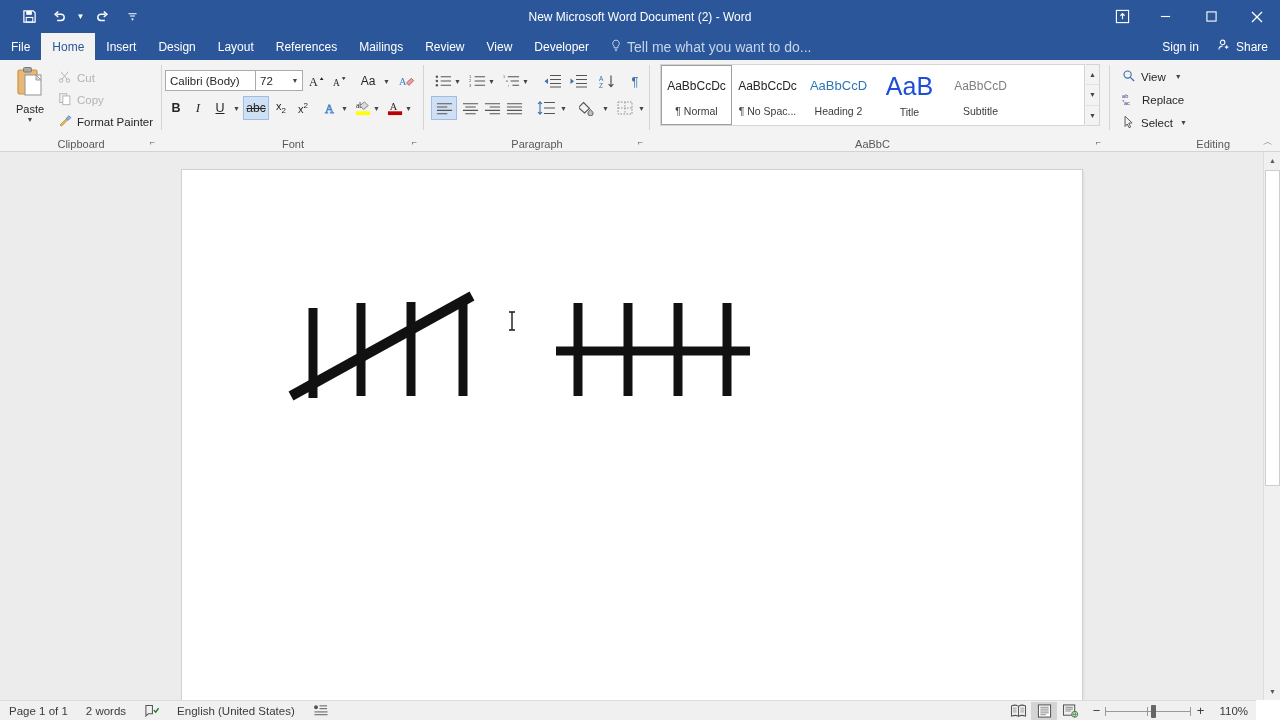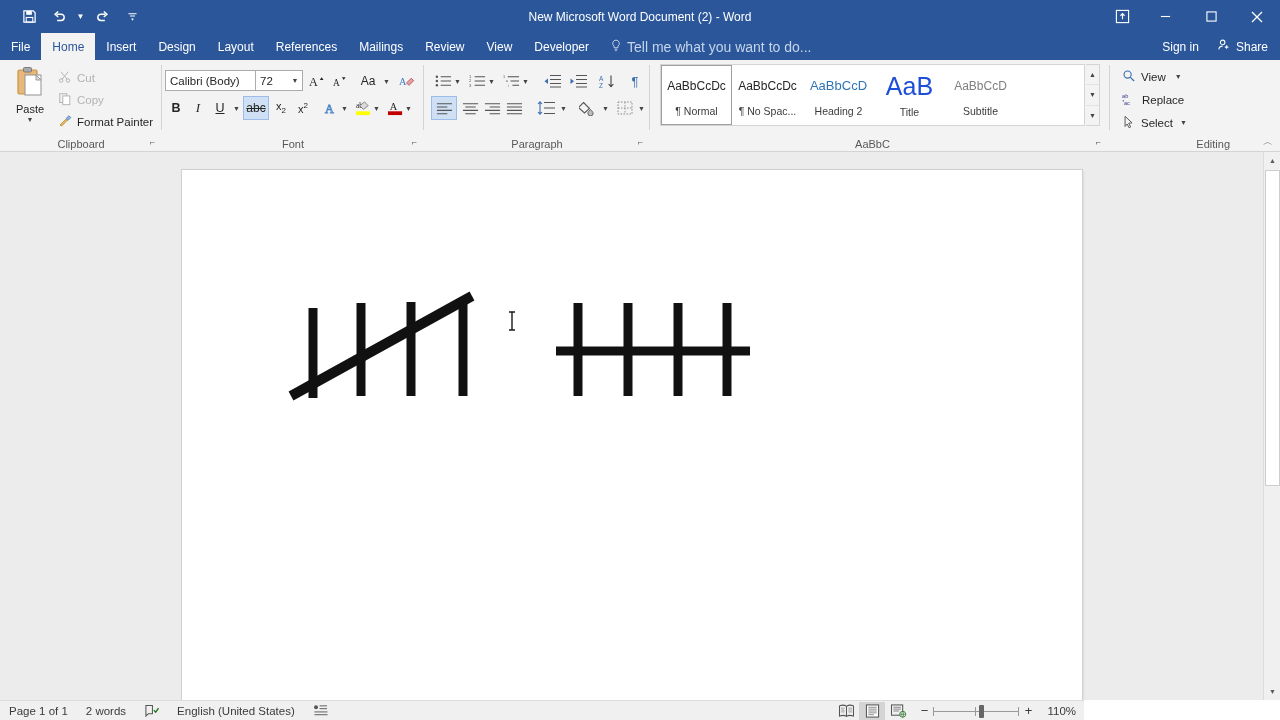--- a/index.html
+++ b/index.html
@@ -157,21 +157,21 @@
   }
   .vs-up{ top:0; }
   .vs-dn{ bottom:0; }
   .vs-thumb{
     position:absolute; left:1px; top:18px; width:15px; height:316px;
     background:#fff; border:1px solid #cdcdcd; cursor:pointer;
   }
 
   
   .statusbar{
-    position:absolute; left:0; bottom:0; width:1084px; height:20px;
+    position:absolute; left:0; bottom:0; width:1256px; height:20px;
     background:#f0f0f0; border-top:1px solid #dcdcdc;
     display:flex; align-items:center; font-size:11.5px; color:#3b3b3b;
   }
   .sb-item{ padding:0 9px; height:20px; display:flex; align-items:center; gap:4px; cursor:pointer; white-space:nowrap;}
   .sb-right{ margin-left:auto; display:flex; align-items:center; }
   .view-btn{
     width:26px; height:18px; display:flex; align-items:center; justify-content:center; cursor:pointer;
   }
   .view-btn.sel{ background:#d4d4d4; }
   .zoom-wrap{ display:flex; align-items:center; gap:0; padding:0 4px; }

